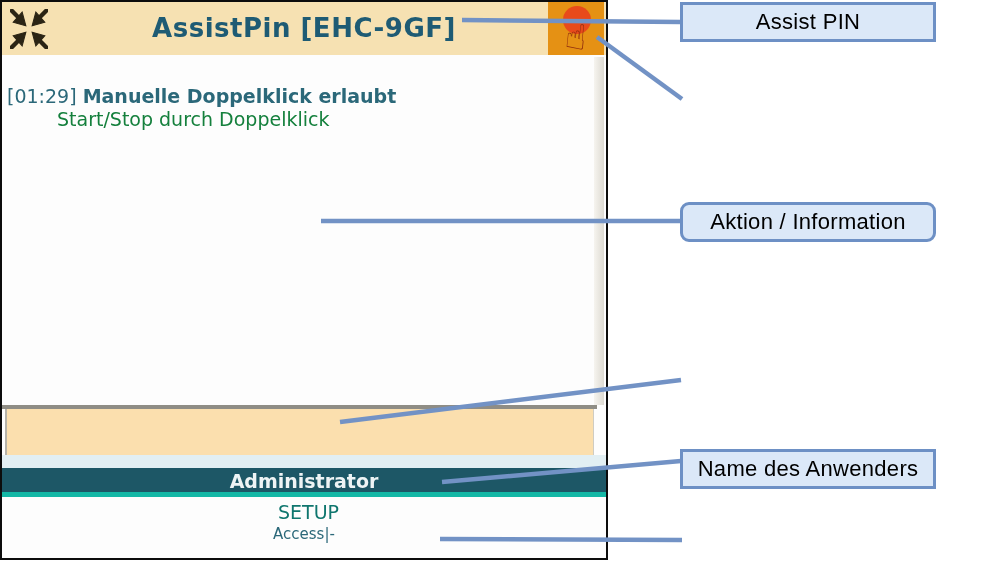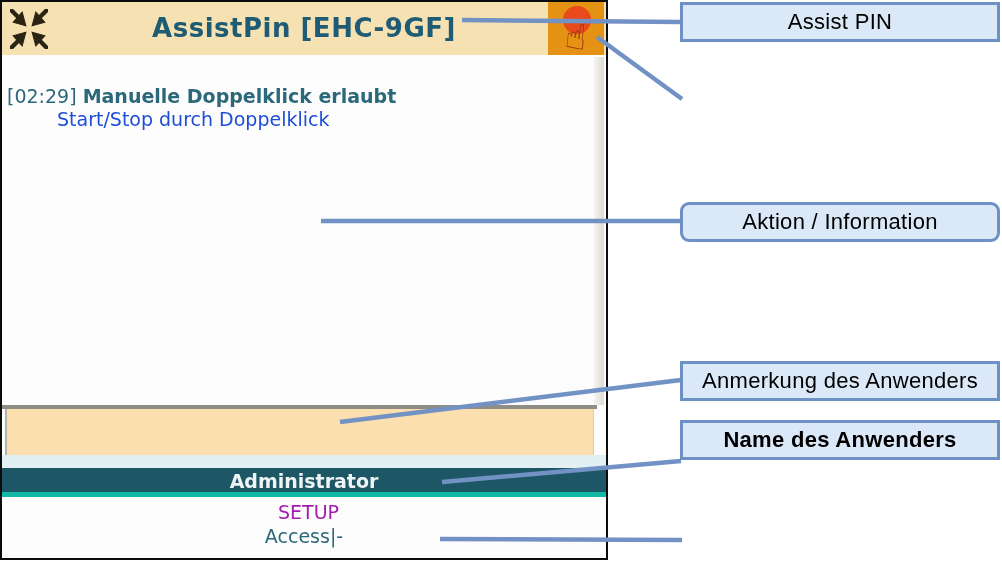--- a/index.html
+++ b/index.html
@@ -24,21 +24,21 @@
   }
   .handbtn{
     position:absolute;left:546px;top:0;width:56px;height:53px;
     background:#e59114;cursor:pointer;
   }
   .msgline1{
     position:absolute;left:5px;top:83px;font-size:19px;line-height:22px;color:#2b6879;white-space:nowrap;
   }
   .msgline1 b{font-weight:bold;}
   .msgline2{
-    position:absolute;left:55px;top:106px;font-size:19px;line-height:22px;color:#1d4ed8;white-space:nowrap;
+    position:absolute;left:55px;top:106px;font-size:19px;line-height:22px;color:#15803d;white-space:nowrap;
   }
   .scrollstrip{
     position:absolute;left:592px;top:55px;width:10px;height:348px;
     background:linear-gradient(to right,#f6f4ef,#dddad2);
   }
   .divider{
     position:absolute;left:0;top:403px;width:595px;height:4px;background:#8f8d85;
   }
   .note{
     position:absolute;left:3px;top:407px;width:589px;height:46px;
@@ -48,44 +48,44 @@
   .palestrip{
     position:absolute;left:0;top:453px;width:604px;height:13px;background:#e2eff3;
   }
   .userbar{
     position:absolute;left:0;top:466px;width:604px;height:29px;box-sizing:border-box;
     background:#1d5766;border-bottom:5px solid #14b8a6;
     text-align:center;line-height:27px;font-size:19px;font-weight:bold;color:#eef4f5;
   }
   .policy1{
     position:absolute;left:0;top:499px;width:613px;text-align:center;
-    font-size:19px;color:#a21caf;
+    font-size:19px;color:#0f766e;
   }
   .policy2{
     position:absolute;left:0;top:523px;width:604px;text-align:center;
-    font-size:19px;color:#2b6879;
+    font-size:15px;color:#2b6879;
   }
 
   
   .lines{position:absolute;left:0;top:0;z-index:4;pointer-events:none;}
 
   
   .callout{
-    position:absolute;left:680px;width:320px;height:40px;box-sizing:border-box;
+    position:absolute;left:680px;width:256px;height:40px;box-sizing:border-box;
     background:#dbe8f8;border:3px solid #6d90c5;z-index:5;
     display:flex;align-items:center;justify-content:center;
     font-family:"Liberation Sans",sans-serif;font-size:22px;color:#000;letter-spacing:.3px;
     white-space:nowrap;
     text-align:center;
   }
   .c1{top:2px;}
   .c2{top:81px;}
   .c3{top:202px;border-radius:9px;}
   .c4{top:361px;}
-  .c5{top:420px;font-weight:bold;}
+  .c5{top:449px;}
   .c6{top:520px;height:40px;}
 </style>
 </head>
 <body>
 
 <div id="canvas">
 
   <div class="window">
 
     <div class="header">
@@ -106,21 +106,21 @@
 
       <div class="handbtn">
         <svg width="56" height="53" viewBox="0 0 56 53">
           <circle cx="29" cy="18" r="14" fill="#e8401c" opacity="0.88"></circle>
           <text x="28" y="47" font-size="35" text-anchor="middle" fill="#8f2c0e" font-family="DejaVu Sans" transform="rotate(6 28 34)">☝</text>
         </svg>
       </div>
     </div>
 
     <div>
-      <div class="msgline1"><span>[02:29]</span> <b>Manuelle Doppelklick erlaubt</b></div>
+      <div class="msgline1"><span>[01:29]</span> <b>Manuelle Doppelklick erlaubt</b></div>
       <div class="msgline2">Start/Stop durch Doppelklick</div>
     </div>
 
     <div class="scrollstrip"></div>
 
     <div class="divider"></div>
 
     <div class="note"></div>
 
     <div class="palestrip"></div>
@@ -137,16 +137,15 @@
       <line x1="597" y1="37" x2="682" y2="99"></line>
       <line x1="321" y1="221" x2="681" y2="221"></line>
       <line x1="340" y1="422" x2="681" y2="380"></line>
       <line x1="442" y1="482" x2="681" y2="461"></line>
       <line x1="440" y1="539" x2="682" y2="540"></line>
     </g>
   </svg>
 
   <div class="callout c1">Assist PIN</div>
   <div class="callout c3">Aktion / Information</div>
-  <div class="callout c4">Anmerkung des Anwenders</div>
   <div class="callout c5">Name des Anwenders</div>
 
 </div>
 
 </body></html>

